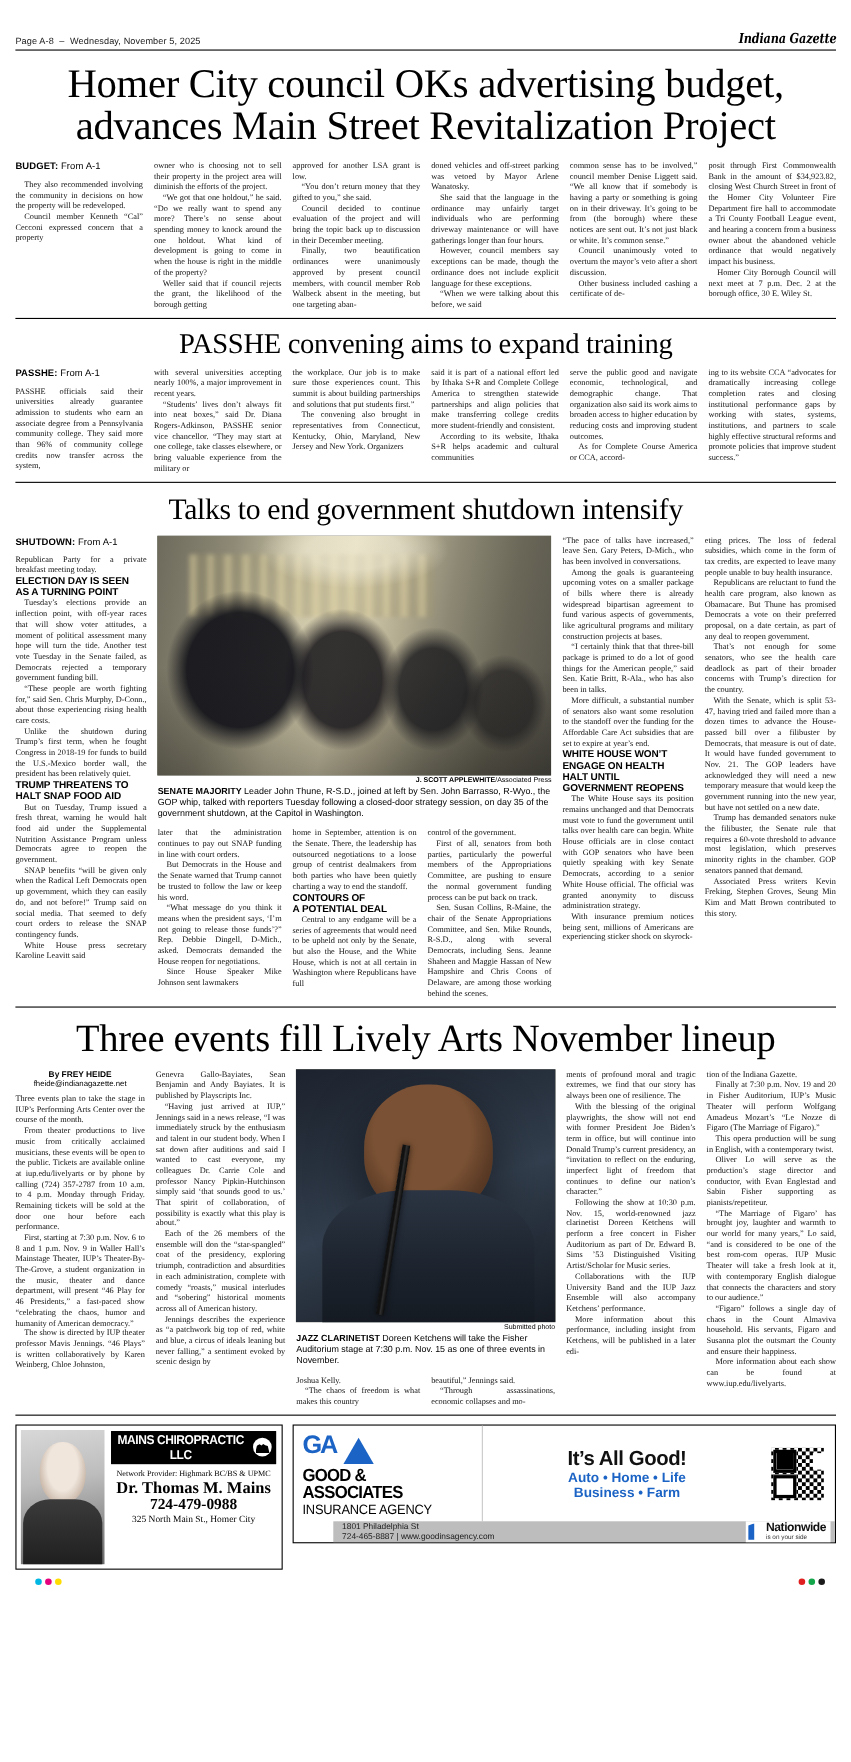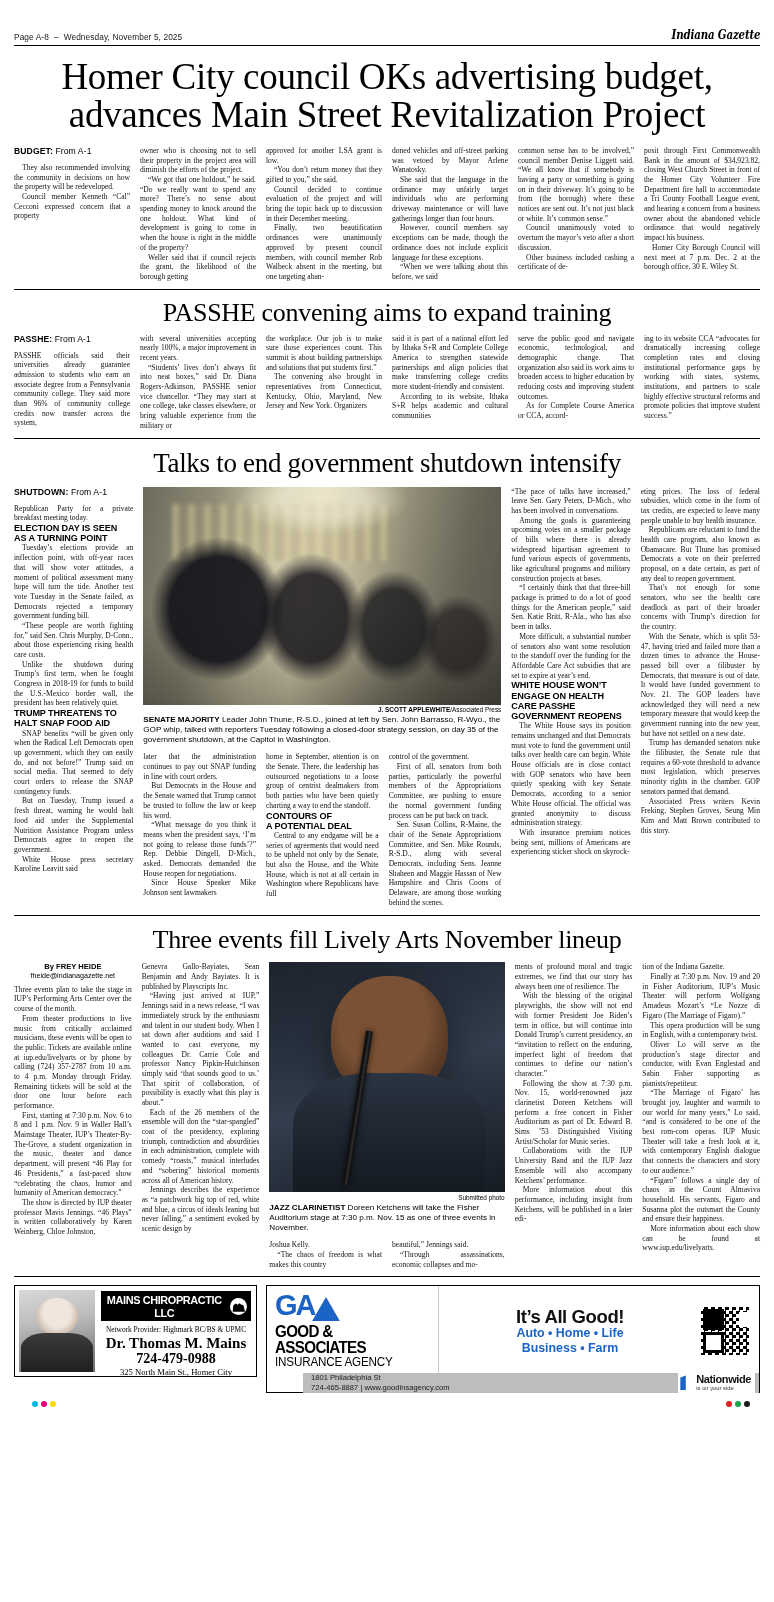--- a/index.html
+++ b/index.html
@@ -40,21 +40,21 @@
     text-align: center;
     font-family: "Liberation Serif", serif;
     font-weight: 400;
     color: #000;
     line-height: 1.04;
     letter-spacing: -0.3px;
   }
   .hl-1 { font-size: 37px; padding: 12px 18px 11px; }
   .hl-2 { font-size: 26px; padding: 9px 18px 8px; }
   .hl-3 { font-size: 27px; padding: 10px 18px 9px; }
-  .hl-4 { font-size: 26px; padding: 10px 18px 9px; }
+  .hl-4 { font-size: 35px; padding: 10px 18px 9px; }
 
   
   .jump {
     font-family: "Liberation Sans", sans-serif;
     font-size: 8.6px; font-weight: 700;
     color: #000; margin-bottom: 7px;
     letter-spacing: .1px;
   }
   .jump span { font-weight: 400; }
 
@@ -165,21 +165,21 @@
   }
   .byline .b1 { font-size: 7.6px; font-weight: 700; }
   .byline .b2 { font-size: 7.1px; }
 
   
   .ads {
     display: flex; gap: 9px;
     padding: 8px 0 0 0;
   }
   .ad-chiro {
-    width: 243px; height: 92px;
+    width: 243px; height: 132px;
     border: 1.6px solid #000;
     display: flex; background: #fff;
   }
   .chiro-photo {
     width: 76px; flex: 0 0 76px; margin: 4px 0 4px 4px;
     background: linear-gradient(170deg,#d8d8d8 0%,#bdbdbd 38%,#8f8f8f 72%,#6a6a6a 100%);
     position: relative; overflow: hidden;
   }
   .chiro-photo::before {
     content: ""; position: absolute; left: 22%; top: 9%; width: 56%; height: 46%;
@@ -229,21 +229,21 @@
   }
   .ins-top { flex: 1; display: flex; }
   .ins-left {
     width: 172px; flex: 0 0 172px;
     padding: 8px 6px 4px 8px;
     border-right: 1.4px solid #c8c8c8;
     display: flex; flex-direction: column; justify-content: center;
   }
   .ga-mark {
     font-family: "Liberation Sans", sans-serif;
-    font-weight: 700; font-size: 29px; color: #1b63c4;
+    font-weight: 700; font-size: 23px; color: #1b63c4;
     line-height: .82; letter-spacing: -2px;
     position: relative; height: 27px; overflow: hidden;
   }
   .ga-mark .tri {
     position: absolute; left: 36px; bottom: -2px;
     width: 0; height: 0;
     border-left: 15px solid transparent;
     border-right: 15px solid transparent;
     border-bottom: 26px solid #1b63c4;
   }
@@ -468,22 +468,22 @@
             <span>ELECTION DAY IS SEEN</span><br>
             <span>AS A TURNING POINT</span>
           </p>
           <p>Tuesday’s elections provide an inflection point, with off-year races that will show voter attitudes, a moment of political assessment many hope will turn the tide. Another test vote Tuesday in the Senate failed, as Democrats rejected a temporary government funding bill.</p>
           <p>“These people are worth fighting for,” said Sen. Chris Murphy, D-Conn., about those experiencing rising health care costs.</p>
           <p>Unlike the shutdown during Trump’s first term, when he fought Congress in 2018-19 for funds to build the U.S.-Mexico border wall, the president has been relatively quiet.</p>
           <p class="subhead">
             <span>TRUMP THREATENS TO</span><br>
             <span>HALT SNAP FOOD AID</span>
           </p>
+          <p>But on Tuesday, Trump issued a fresh threat, warning he would halt food aid under the Supplemental Nutrition Assistance Program unless Democrats agree to reopen the government.</p>
           <p>SNAP benefits “will be given only when the Radical Left Democrats open up government, which they can easily do, and not before!” Trump said on social media. That seemed to defy court orders to release the SNAP contingency funds.</p>
-          <p>But on Tuesday, Trump issued a fresh threat, warning he would halt food aid under the Supplemental Nutrition Assistance Program unless Democrats agree to reopen the government.</p>
           <p>White House press secretary Karoline Leavitt said</p>
         </div>
       </div>
 
       <div style="flex:3 1 0; min-width:0; display:flex; flex-direction:column;">
         <div class="photo-wrap">
           <div class="photo ph-sen">
             <div class="senate-bg"></div>
           </div>
           <div class="credit-line">
@@ -525,21 +525,21 @@
 
       <div class="col">
         <div class="bt">
           <p class="noind">“The pace of talks have increased,” leave Sen. Gary Peters, D-Mich., who has been involved in conversations.</p>
           <p>Among the goals is guaranteeing upcoming votes on a smaller package of bills where there is already widespread bipartisan agreement to fund various aspects of governments, like agricultural programs and military construction projects at bases.</p>
           <p>“I certainly think that that three-bill package is primed to do a lot of good things for the American people,” said Sen. Katie Britt, R-Ala., who has also been in talks.</p>
           <p>More difficult, a substantial number of senators also want some resolution to the standoff over the funding for the Affordable Care Act subsidies that are set to expire at year’s end.</p>
           <p class="subhead">
             <span>WHITE HOUSE WON’T</span><br>
             <span>ENGAGE ON HEALTH</span><br>
-            <span>CARE PASSHE</span><br>
+            <span>HALT UNTIL</span><br>
             <span>GOVERNMENT REOPENS</span>
           </p>
           <p>The White House says its position remains unchanged and that Democrats must vote to fund the government until talks over health care can begin. White House officials are in close contact with GOP senators who have been quietly speaking with key Senate Democrats, according to a senior White House official. The official was granted anonymity to discuss administration strategy.</p>
           <p>With insurance premium notices being sent, millions of Americans are experiencing sticker shock on skyrock-</p>
         </div>
       </div>
 
       <div class="col">
         <div class="bt">
           <p class="noind">eting prices. The loss of federal subsidies, which come in the form of tax credits, are expected to leave many people unable to buy health insurance.</p>
@@ -605,21 +605,21 @@
               <p>“Through assassinations, economic collapses and mo-</p>
             </div>
           </div>
         </div>
       </div>
 
       <div class="col">
         <div class="bt">
           <p class="noind">ments of profound moral and tragic extremes, we find that our story has always been one of resilience. The</p>
           <p>With the blessing of the original playwrights, the show will not end with former President Joe Biden’s term in office, but will continue into Donald Trump’s current presidency, an “invitation to reflect on the enduring, imperfect light of freedom that continues to define our nation’s character.”</p>
-          <p>Following the show at 7:30 p.m. Nov. 15, world-renowned jazz clarinetist Doreen Ketchens will perform a free concert in Fisher Auditorium as part of Dr. Edward B. Sims ’53 Distinguished Visiting Artist/Scholar for Music series.</p>
+          <p>Following the show at 10:30 p.m. Nov. 15, world-renowned jazz clarinetist Doreen Ketchens will perform a free concert in Fisher Auditorium as part of Dr. Edward B. Sims ’53 Distinguished Visiting Artist/Scholar for Music series.</p>
           <p>Collaborations with the IUP University Band and the IUP Jazz Ensemble will also accompany Ketchens’ performance.</p>
           <p>More information about this performance, including insight from Ketchens, will be published in a later edi-</p>
         </div>
       </div>
 
       <div class="col">
         <div class="bt">
           <p class="noind">tion of the Indiana Gazette.</p>
           <p>Finally at 7:30 p.m. Nov. 19 and 20 in Fisher Auditorium, IUP’s Music Theater will perform Wolfgang Amadeus Mozart’s “Le Nozze di Figaro (The Marriage of Figaro).”</p>
           <p>This opera production will be sung in English, with a contemporary twist.</p>

